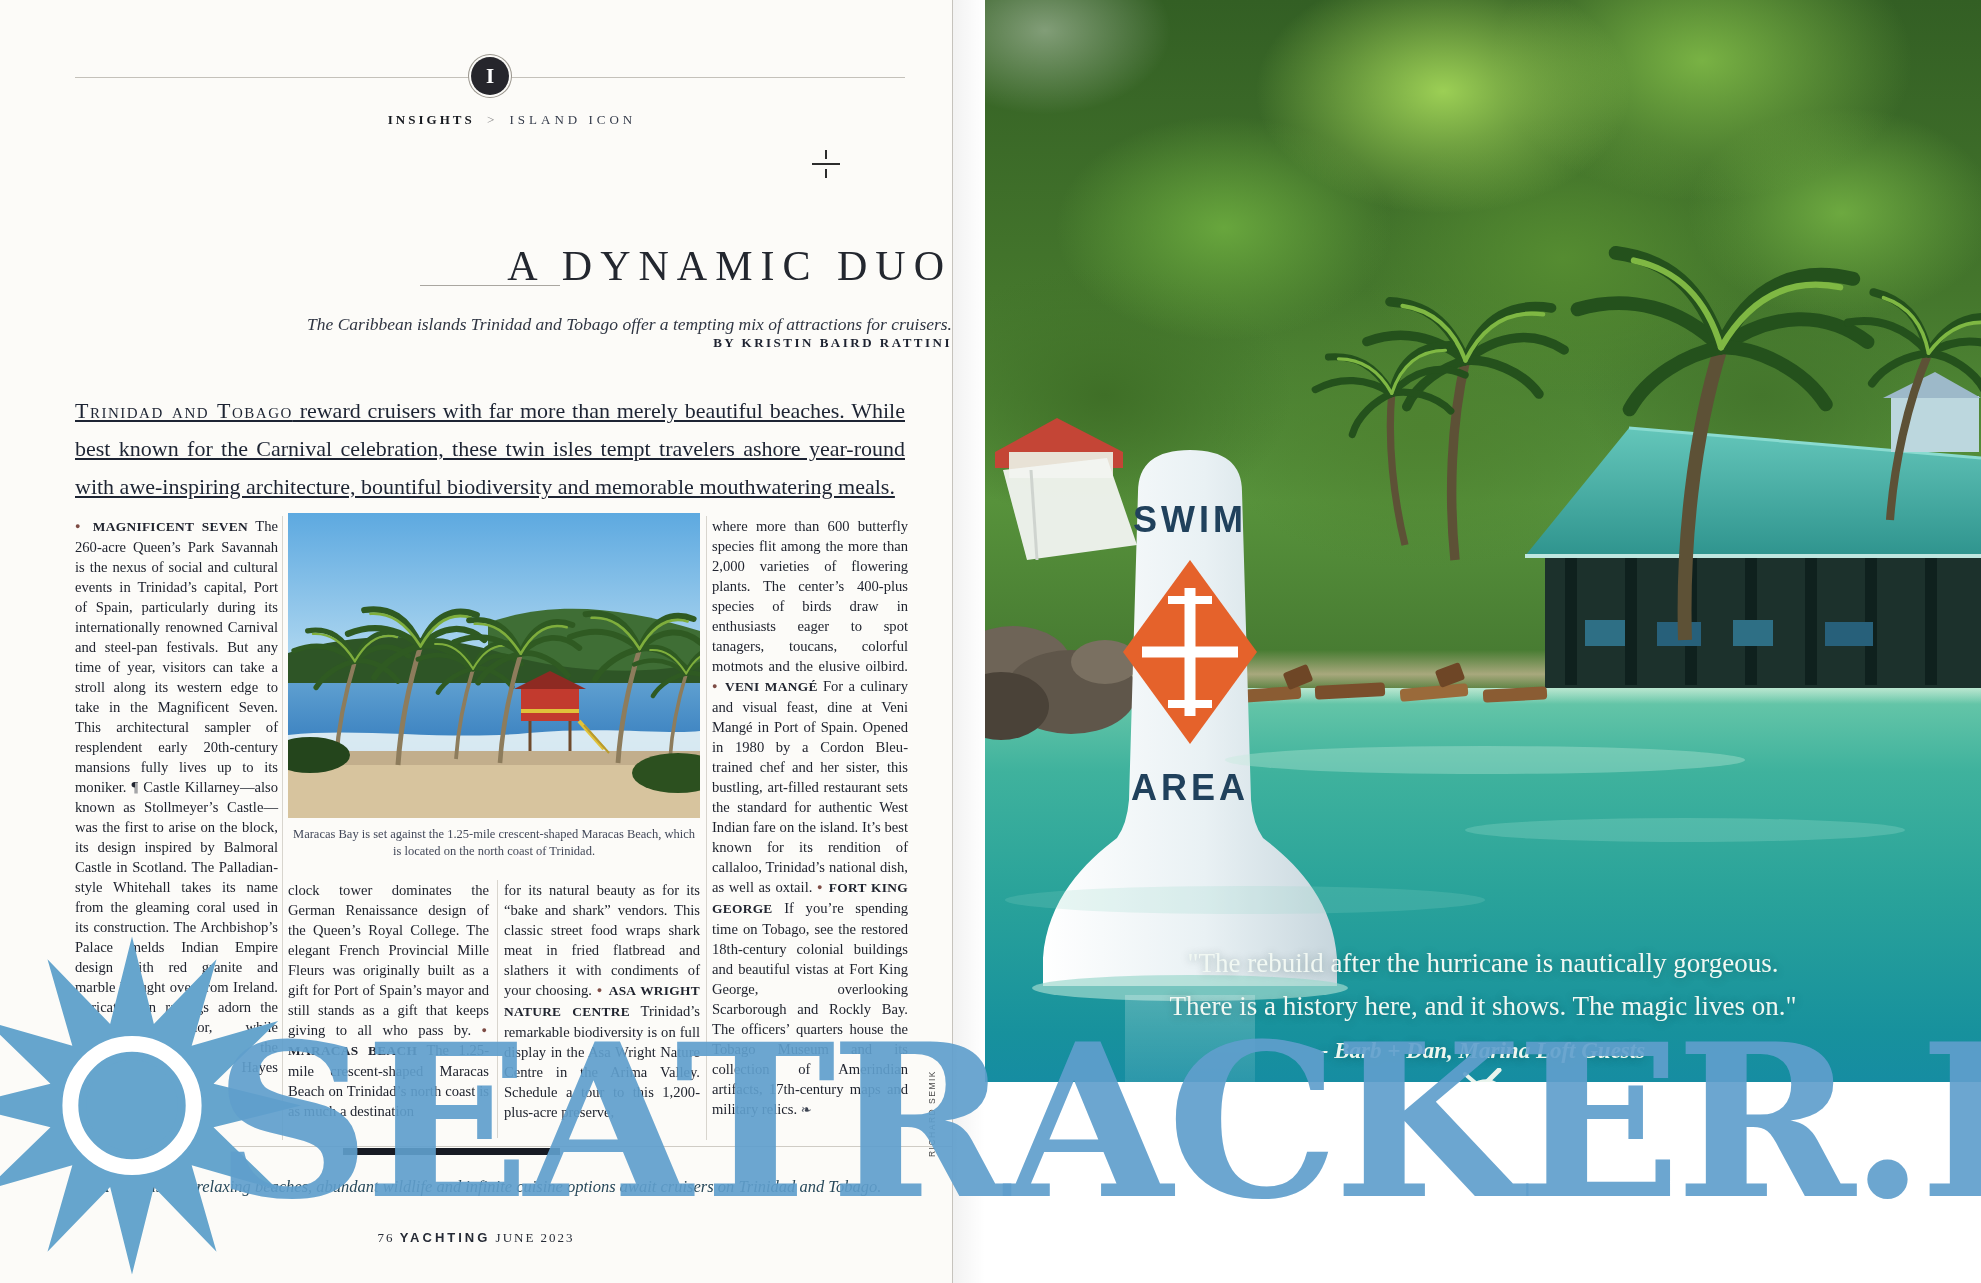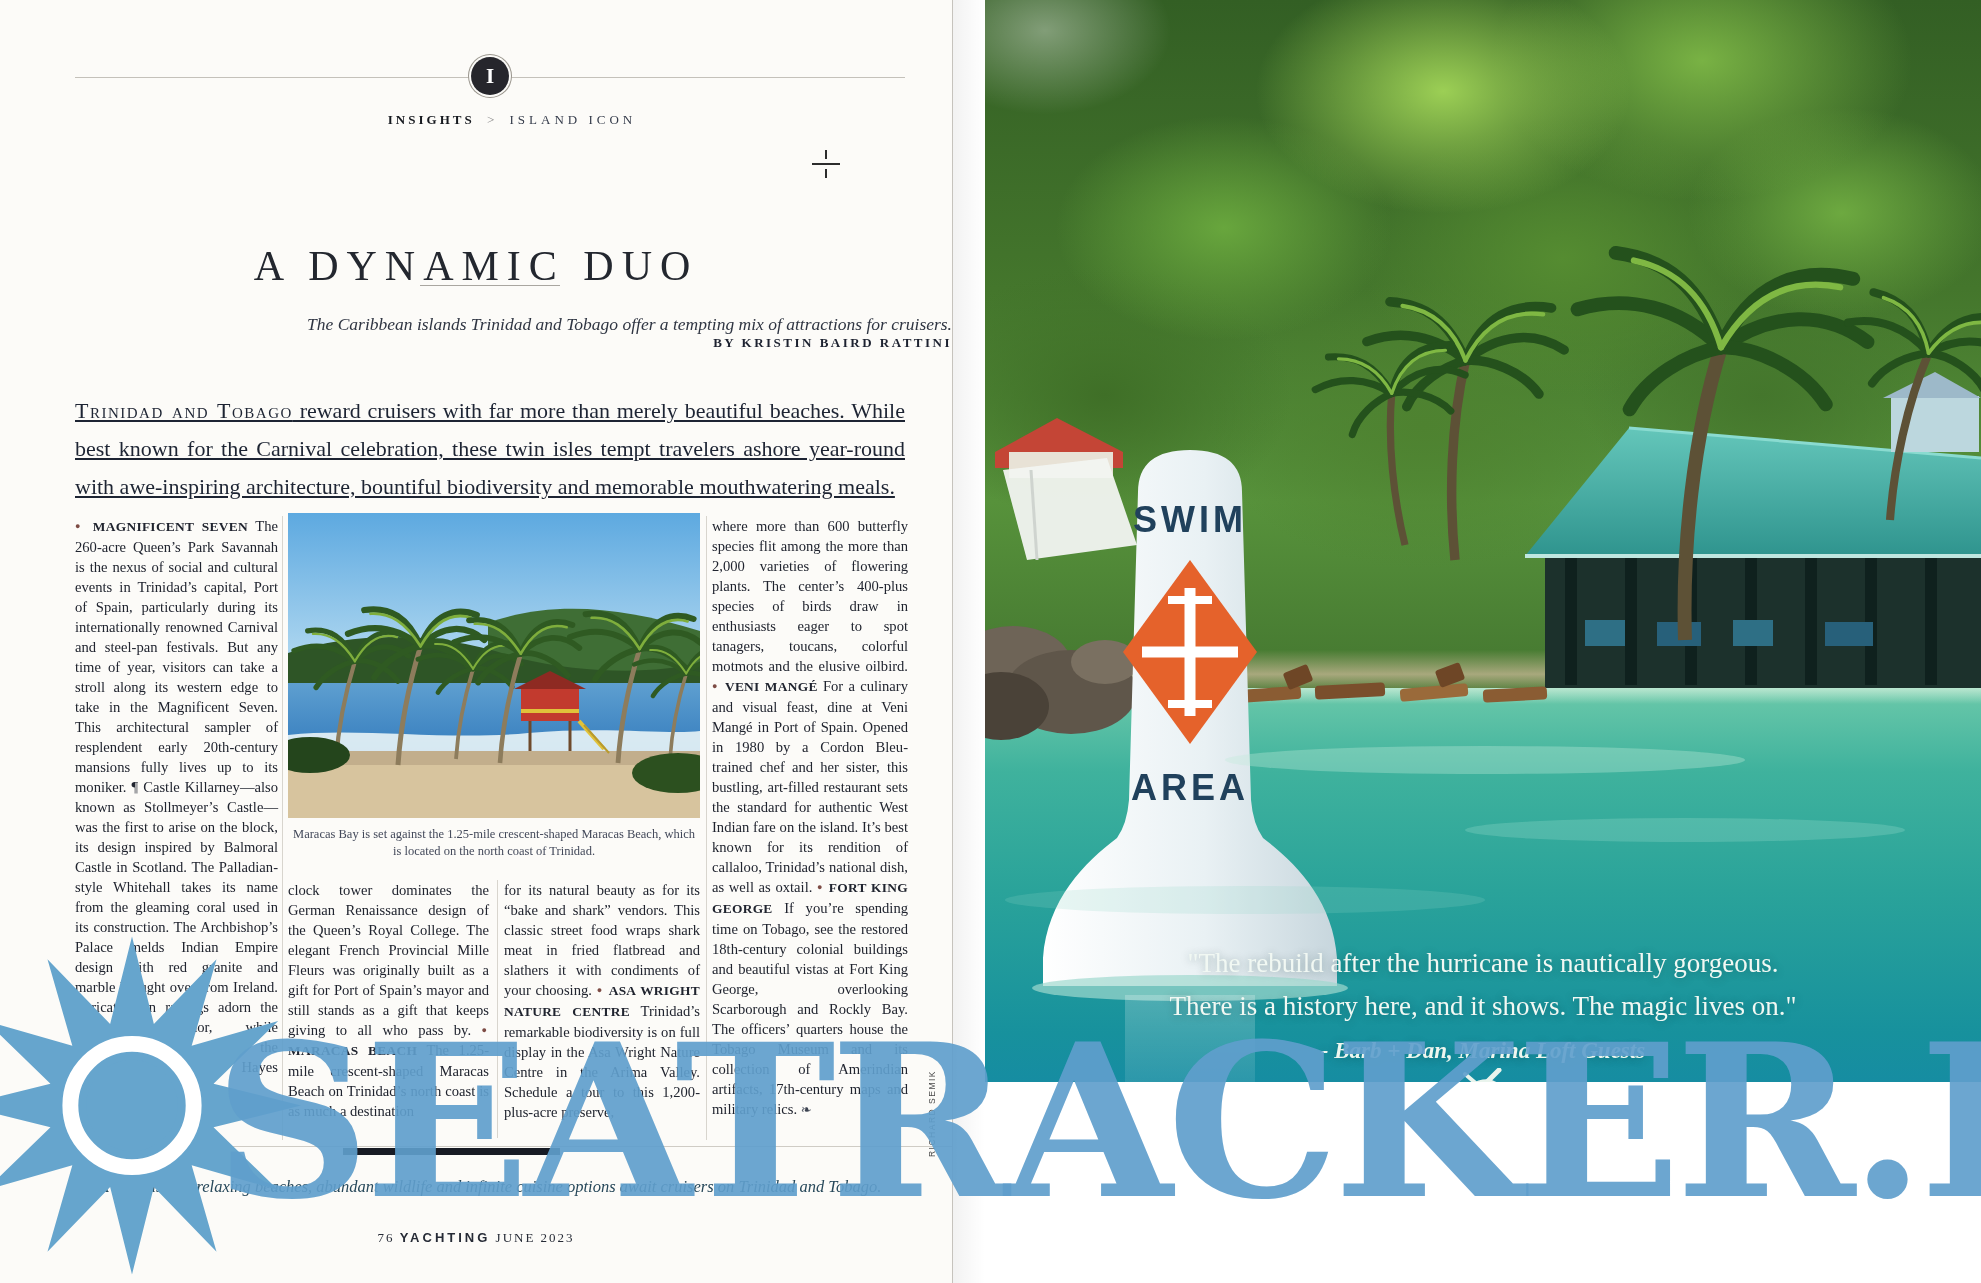--- a/index.html
+++ b/index.html
@@ -14,21 +14,21 @@
     background:#26262c;box-shadow:0 0 0 2px #fcfbf8,0 0 0 3px #9a968e;display:flex;align-items:center;justify-content:center;}
   .kicker-badge span{color:#fff;font-size:21px;font-weight:bold;font-family:"Liberation Serif",serif;}
   .kicker{position:absolute;left:0;top:112px;width:952px;text-align:center;font-size:13px;letter-spacing:3px;padding-left:36px;}
   .kicker .sec{font-weight:bold;color:#16191f;}
   .kicker .sep{color:#8a8a8a;padding:0 6px;}
   .kicker .cat{color:#343b4a;letter-spacing:4px;}
   .cropmark{position:absolute;left:812px;top:150px;width:28px;height:28px;}
   .cropmark .h{position:absolute;left:0;top:13px;width:28px;height:2px;background:#2c2c2c;}
   .cropmark .v1{position:absolute;left:13px;top:0;width:2px;height:9px;background:#2c2c2c;}
   .cropmark .v2{position:absolute;left:13px;top:19px;width:2px;height:9px;background:#2c2c2c;}
-  .title{position:absolute;left:0;top:226px;width:952px;text-align:center;font-size:42px;
+  .title{position:absolute;left:0;top:226px;width:952px;text-align:right;font-size:42px;
     letter-spacing:8px;color:#23272f;font-weight:normal;margin-top:16px;}
   .title-rule{position:absolute;left:420px;top:285px;width:140px;height:1px;background:#a9a6a0;}
   .dek{position:absolute;left:0;top:296px;width:952px;text-align:right;font-style:italic;font-size:17.5px;color:#2f3542;}
   .byline{position:absolute;left:0;top:322px;width:952px;text-align:right;font-weight:bold;font-size:13px;letter-spacing:2.5px;color:#1d2230;}
   .intro{position:absolute;left:75px;top:370px;width:830px;font-size:22px;line-height:38px;text-align:justify;color:#1d2433;text-decoration:underline;}
   .intro .lead{font-variant:small-caps;letter-spacing:1.5px;}
 
   .col{position:absolute;font-size:14.6px;line-height:20px;text-align:justify;color:#20242f;}
   .col .seg-head{font-weight:bold;font-size:13.4px;letter-spacing:.3px;}
   .col .bullet{color:#7d4b44;font-size:9px;vertical-align:2px;padding-right:2px;}

